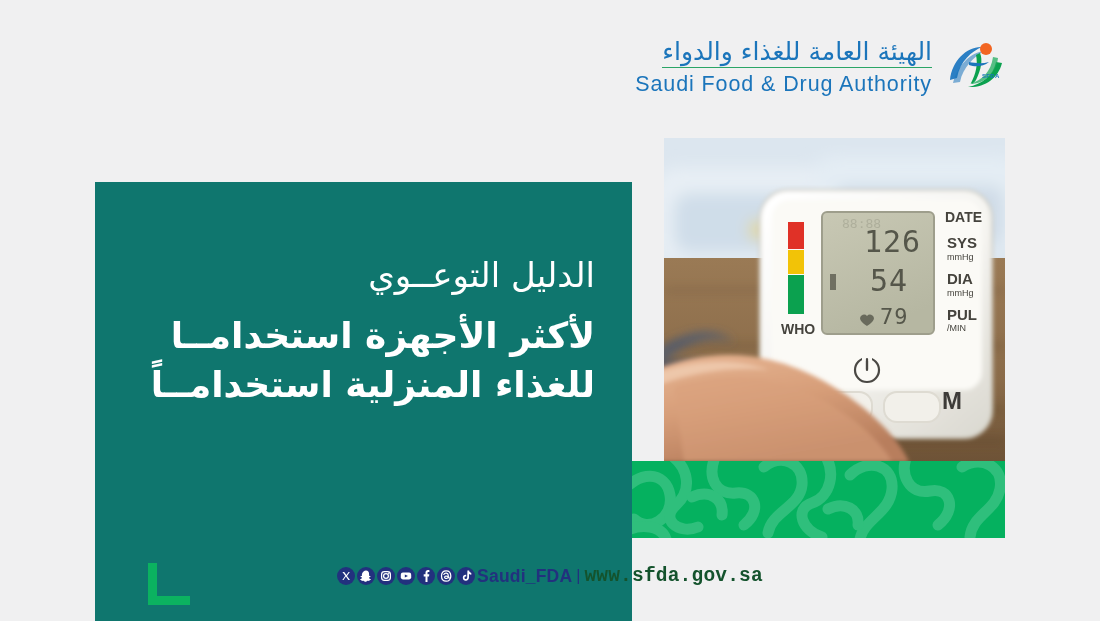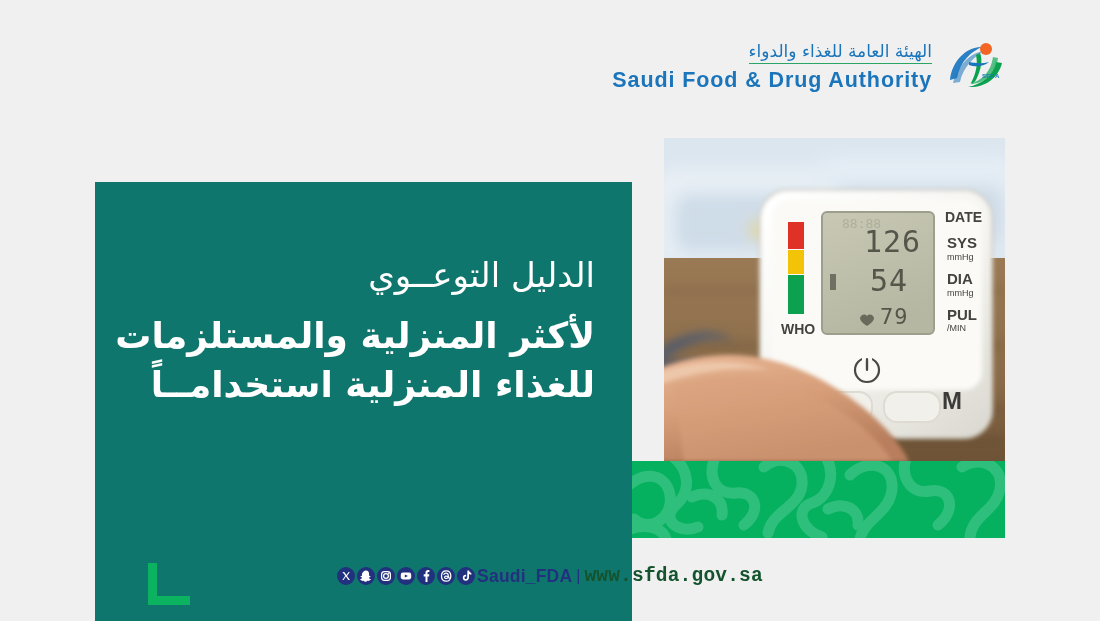--- a/index.html
+++ b/index.html
@@ -25,34 +25,34 @@
     display: flex;
     align-items: center;
     gap: 14px;
   }
   .logo-text {
     text-align: right;
     line-height: 1;
   }
   .logo-ar {
     font-family: "DejaVu Sans", "Liberation Sans", sans-serif;
-    font-size: 17px;
+    font-size: 25px;
     color: #1b75bb;
     direction: rtl;
     letter-spacing: 0px;
     padding-bottom: 3px;
     border-bottom: 1.5px solid #2aa566;
     display: inline-block;
     white-space: nowrap;
   }
   .logo-en {
     margin-top: 6px;
     font-family: "Liberation Sans", sans-serif;
     font-size: 21.5px;
-    font-weight: bold;
+    font-weight: normal;
     color: #1b75bb;
     letter-spacing: 0.9px;
     white-space: nowrap;
   }
   .logo-mark {
     width: 62px;
     height: 62px;
     flex: 0 0 62px;
   }
 
@@ -187,21 +187,21 @@
 
         <circle cx="40" cy="13" r="6" fill="#f26522"></circle>
         <text x="36" y="42" font-family="Liberation Sans, sans-serif" font-size="6" font-weight="bold" fill="#1b75bb" letter-spacing="0.3">SFDA</text>
       </svg>
     </div>
   </div>
 
   <div class="blue-panel">
     <div class="headline">
       <div class="hl-line1">الدليل التوعــوي</div>
-      <div class="hl-line2">لأكثر المنزلية والمستلزمات</div>
+      <div class="hl-line2">لأكثر الأجهزة استخدامــا</div>
       <div class="hl-line3">للغذاء المنزلية استخدامــاً</div>
     </div>
     <div class="corner-bracket"></div>
   </div>
 
   <div class="photo">
     <svg viewBox="0 0 341 324" width="341" height="324" aria-hidden="true">
       <defs>
         <linearGradient id="bgBlur" x1="0" y1="0" x2="0.3" y2="1">
           <stop offset="0%" stop-color="#dbe6ef"></stop>

